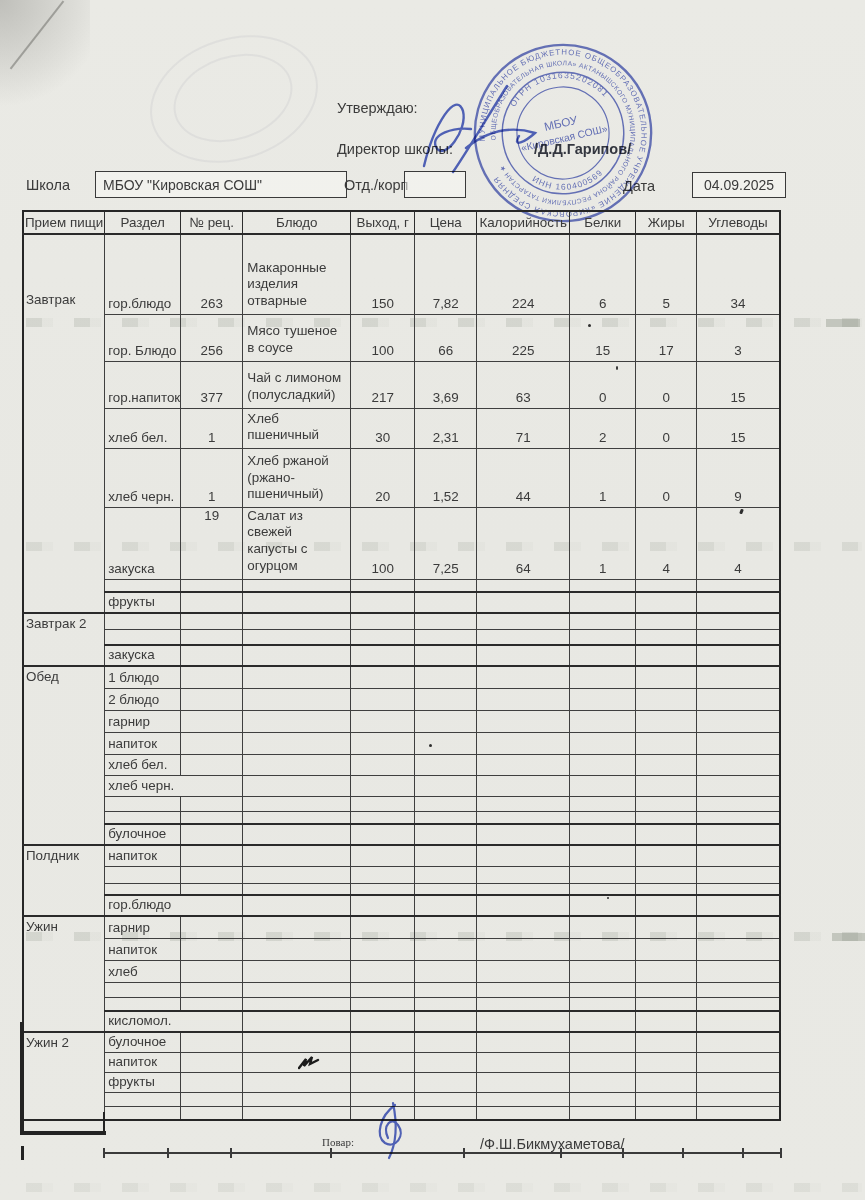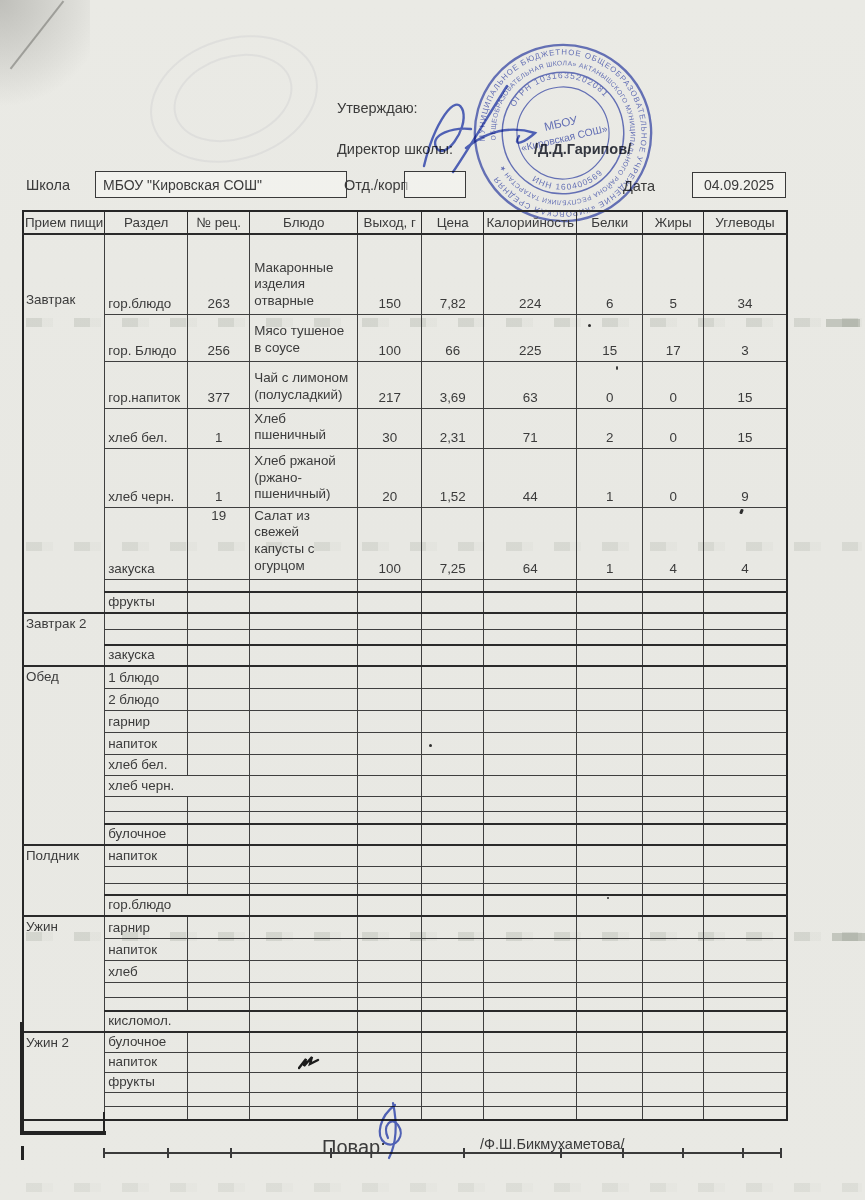--- a/index.html
+++ b/index.html
@@ -36,29 +36,29 @@
   table.menu { position:absolute; left:22px; top:210px; border-collapse:collapse; table-layout:fixed;
     border:2.6px solid #262626; }
   .menu th, .menu td { border:1.4px solid #3f3f3f; font-size:13.4px; font-weight:400;
     padding:0 3px; vertical-align:bottom; color:#3b3b3b; overflow:hidden; }
   .menu thead th { text-align:center; vertical-align:middle; padding:2px 1px; white-space:nowrap;
     border-width:1.8px; border-color:#2e2e2e; }
   .menu tr.sec > td { border-top:2.6px solid #2a2a2a; }
   .menu tr.thick > td { border-top:2.3px solid #2a2a2a; }
   .menu td.meal { vertical-align:top; padding:2px 1px 2px 2px; white-space:nowrap;border-radius:9px; }
   .menu td.meal.first { padding-top:57px; }
-  .menu td.rz { white-space:nowrap; padding:1px 7px 3px 3px;margin-left:12px; }
+  .menu td.rz { white-space:nowrap; padding:1px 0 3px 3px;margin-left:12px; }
   .menu td.num { text-align:center; padding-bottom:3px; }
   .menu td.dish { padding:2px 5px 4px 4px; line-height:1.24; }
   .menu td.vtop { vertical-align:top; padding-top:0; }
   
   .bar { position:absolute; background:#232323; }
   .ruler { position:absolute; left:103px; top:1152px; width:679px; height:2.2px; background:#3a3a3a; }
   .tick { position:absolute; top:1148px; width:2.2px; height:10px; background:#3a3a3a; }
-  .cook-label { position:absolute; left:322px; top:1136px; font-size:20px; }
+  .cook-label { position:absolute; left:322px; top:1136px; font-size:11px;font-family:Liberation Serif, serif; }
   .cook-name  { position:absolute; left:480px; top:1136px; font-size:14.5px; }
 </style>
 </head>
 <body>
 
 <div class="page">
 
   <div class="corner-shadow"></div>
   <div class="corner-line"></div>
   <div class="ghost-ring" style="left:148px; top:38px; width:168px; height:118px; transform:rotate(-18deg);"></div>

